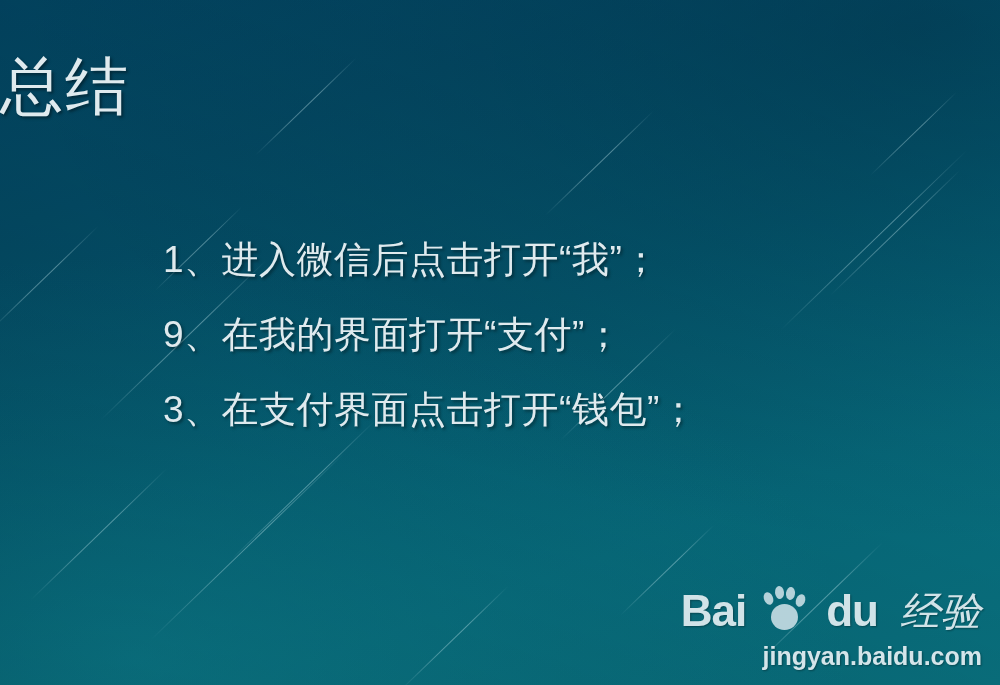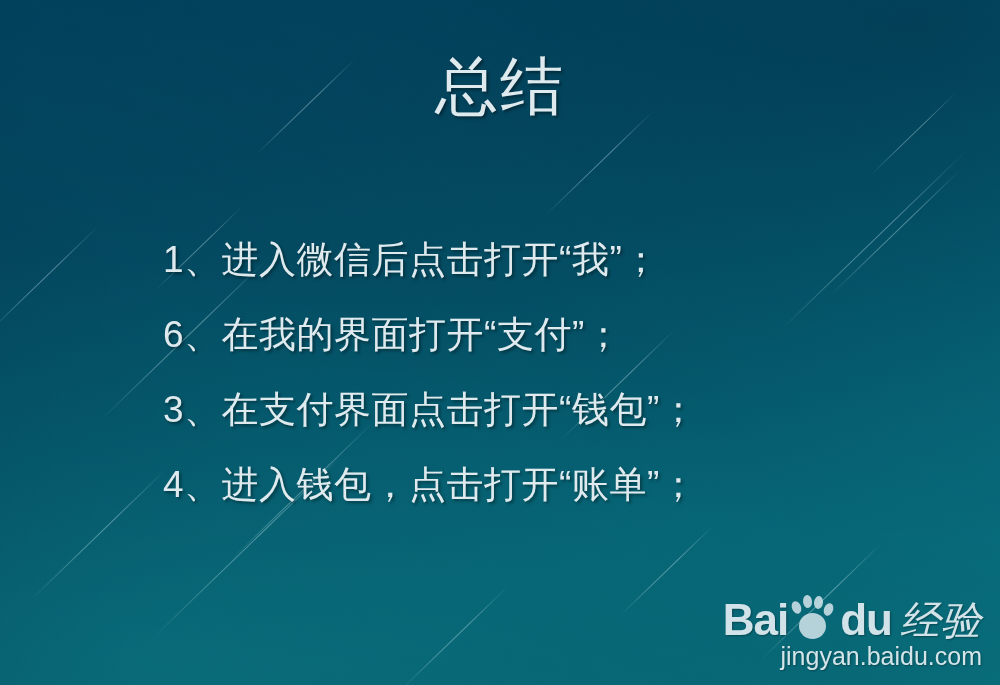--- a/index.html
+++ b/index.html
@@ -57,21 +57,20 @@
       rgba(200,235,240,0.00) 100%);
     transform-origin: 0 0;
     transform: rotate(-44deg);
   }
 
   #title {
     position: absolute;
     top: 52px;
     left: 0;
     width: 100%;
-    text-align: center;
     font-size: 63px;
     line-height: 1.08;
     letter-spacing: 2px;
     color: #dfeaee;
     text-shadow: 2px 2px 3px rgba(0,0,0,0.40);
     white-space: nowrap;
   }
 
   #lines {
     position: absolute;
@@ -93,21 +92,21 @@
     position: absolute;
     right: 18px;
     bottom: 14px;
     text-align: right;
     opacity: 0.92;
   }
   #wm-logo {
     display: flex;
     align-items: flex-end;
     justify-content: space-between;
-    gap: 4px;
+    gap: 18px;
     height: 46px;
   }
   #wm-bai, #wm-du {
     font-size: 44px;
     font-weight: bold;
     color: #e3eef2;
     line-height: 42px;
     letter-spacing: -1px;
     text-shadow: 1px 1px 2px rgba(0,0,0,0.35);
   }
@@ -130,22 +129,23 @@
     line-height: 42px;
     margin-left: 4px;
     letter-spacing: 1px;
     text-shadow: 1px 1px 2px rgba(0,0,0,0.35);
     font-style: italic;
   }
   #wm-url {
     font-size: 25px;
     color: #e6f0f4;
     letter-spacing: 0px;
-    margin-top: 1px;
+    margin-top: 10px;
     text-shadow: 1px 1px 2px rgba(0,0,0,0.35);
+    font-weight: bold;
   }
 </style>
 </head>
 <body>
 
 <div id="slide">
 
   <div id="vignette"></div>
 
   <div id="streaks">
@@ -163,23 +163,22 @@
     <div class="streak" style="left:870px;  top:175px; width:120px;"></div>
     <div class="streak" style="left:760px;  top:660px; width:170px;"></div>
     <div class="streak" style="left:620px;  top:615px; width:130px;"></div>
     <div class="streak" style="left:400px;  top:690px; width:150px;"></div>
   </div>
 
   <div id="title">总结</div>
 
   <div id="lines">
     <div class="line">1、进入微信后点击打开“我”；</div>
-    <div class="line">6、在我的界面打开“支付”；</div>
+    <div class="line">9、在我的界面打开“支付”；</div>
     <div class="line">3、在支付界面点击打开“钱包”；</div>
-    <div class="line">4、进入钱包，点击打开“账单”；</div>
   </div>
 
   <div id="watermark">
     <div id="wm-logo">
       <span id="wm-bai">Bai</span>
       <span id="wm-paw">
         <span class="pad" style="left:2px;  top:6px;  width:9px;  height:13px; transform:rotate(-22deg);"></span>
         <span class="pad" style="left:13px; top:0px;  width:9px;  height:13px; transform:rotate(-6deg);"></span>
         <span class="pad" style="left:24px; top:1px;  width:9px;  height:13px; transform:rotate(8deg);"></span>
         <span class="pad" style="left:34px; top:8px;  width:9px;  height:13px; transform:rotate(22deg);"></span>

